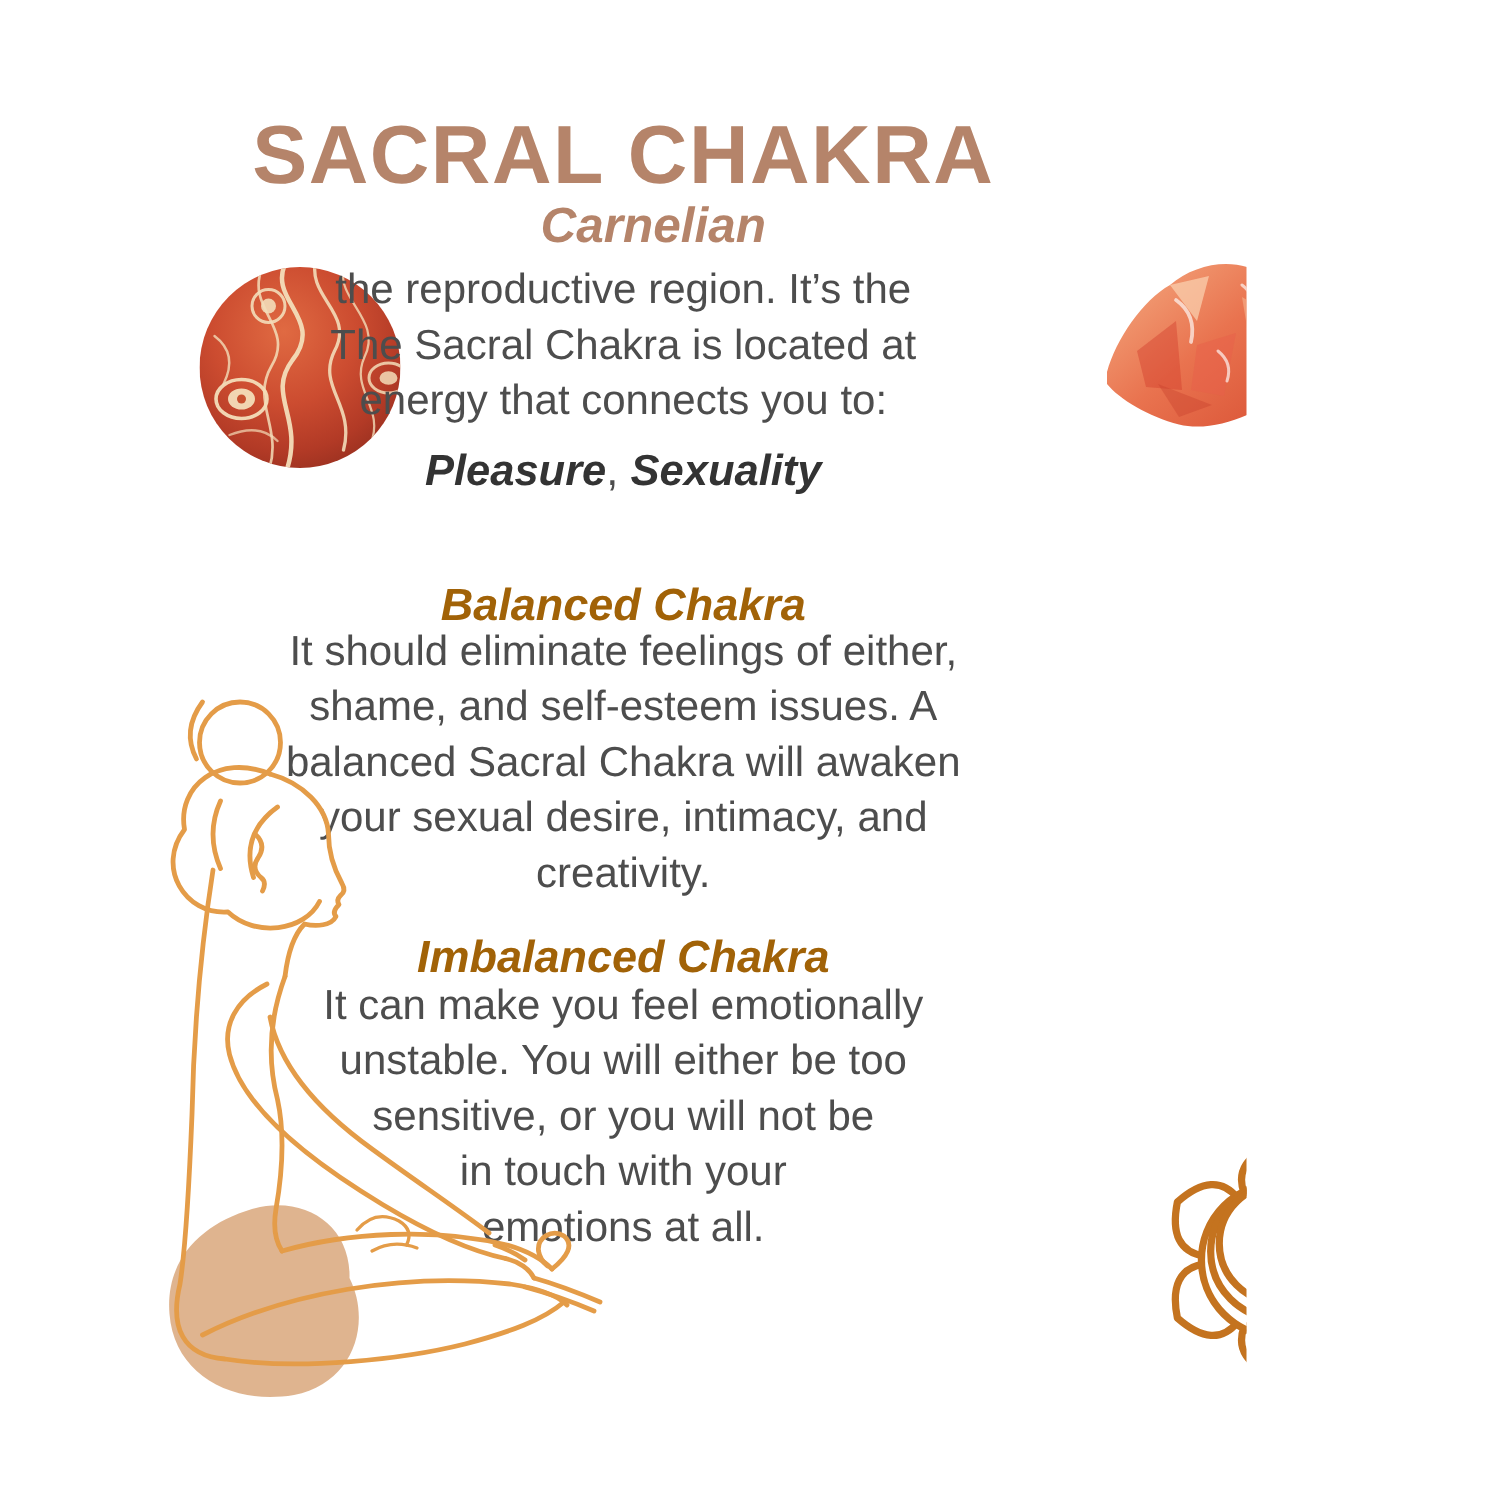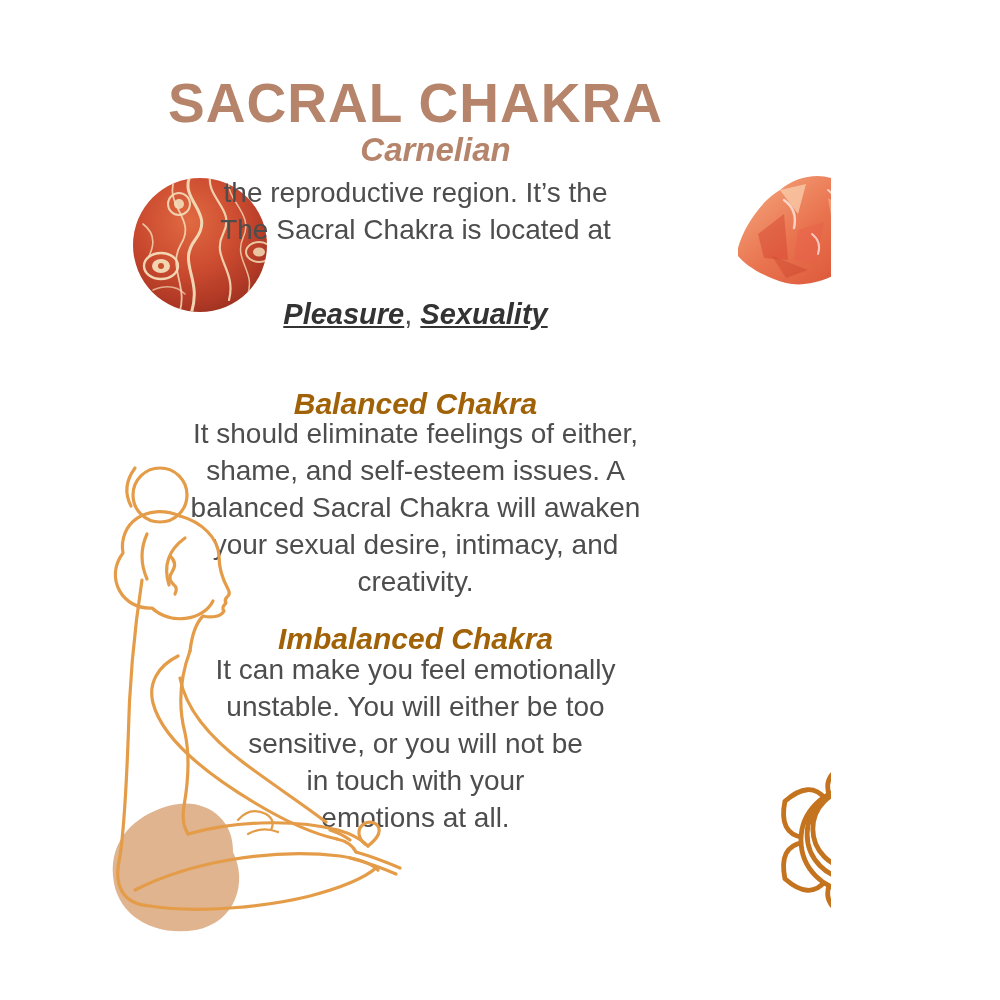--- a/index.html
+++ b/index.html
@@ -11,21 +11,21 @@
   .center-text{left:0;right:0;text-align:center;}
   .title{
     top:76px;font-size:55px;font-weight:700;letter-spacing:1px;color:#b5846a;line-height:1;
   }
   .subtitle{
     top:133px;font-size:33px;font-weight:700;font-style:italic;color:#b5846a;line-height:1;margin-left:40px;
   }
   .body-text{font-size:28px;font-weight:300;line-height:37px;color:#4d4d4d;}
   .intro{top:174px;}
   .keywords{top:295px;font-size:29px;line-height:38px;}
-  .keywords .bi{font-weight:700;font-style:italic;color:#333333;text-decoration:underline;}
+  .keywords .bi{font-weight:700;font-style:italic;color:#333333;}
   .section-heading{
     font-size:30px;font-weight:700;font-style:italic;color:#a16207;line-height:1;
   }
   .balanced-heading{top:389px;}
   .balanced-body{top:415px;}
   .imbalanced-heading{top:624px;}
   .imbalanced-body{top:651px;}
   .sphere-wrap{left:133px;top:178px;width:134px;height:134px;}
   .stone-wrap{left:728px;top:170px;width:160px;height:128px;}
   .figure-wrap{left:90px;top:438px;width:340px;height:520px;}
@@ -93,20 +93,21 @@
         <path d="M56,30 Q70,40 66,58" stroke-width="2.5"></path>
         <path d="M84,64 Q94,72 90,84" stroke-width="2"></path>
         <path d="M100,20 Q108,26 106,34" stroke-width="2"></path>
       </g>
     </svg>
   </div>
 
   <div class="abs center-text body-text intro">
     <div>the reproductive region. It’s the</div>
     <div>The Sacral Chakra is located at</div>
+    <div>energy that connects you to:</div>
   </div>
 
   <div class="abs center-text body-text keywords">
     <div><span class="bi">Pleasure</span><span>, </span><span class="bi">Sexuality</span></div>
   </div>
 
   <div class="abs center-text section-heading balanced-heading">Balanced Chakra</div>
   <div class="abs center-text body-text balanced-body">
     <div>It should eliminate feelings of either,</div>
     <div>shame, and self-esteem issues. A</div>

